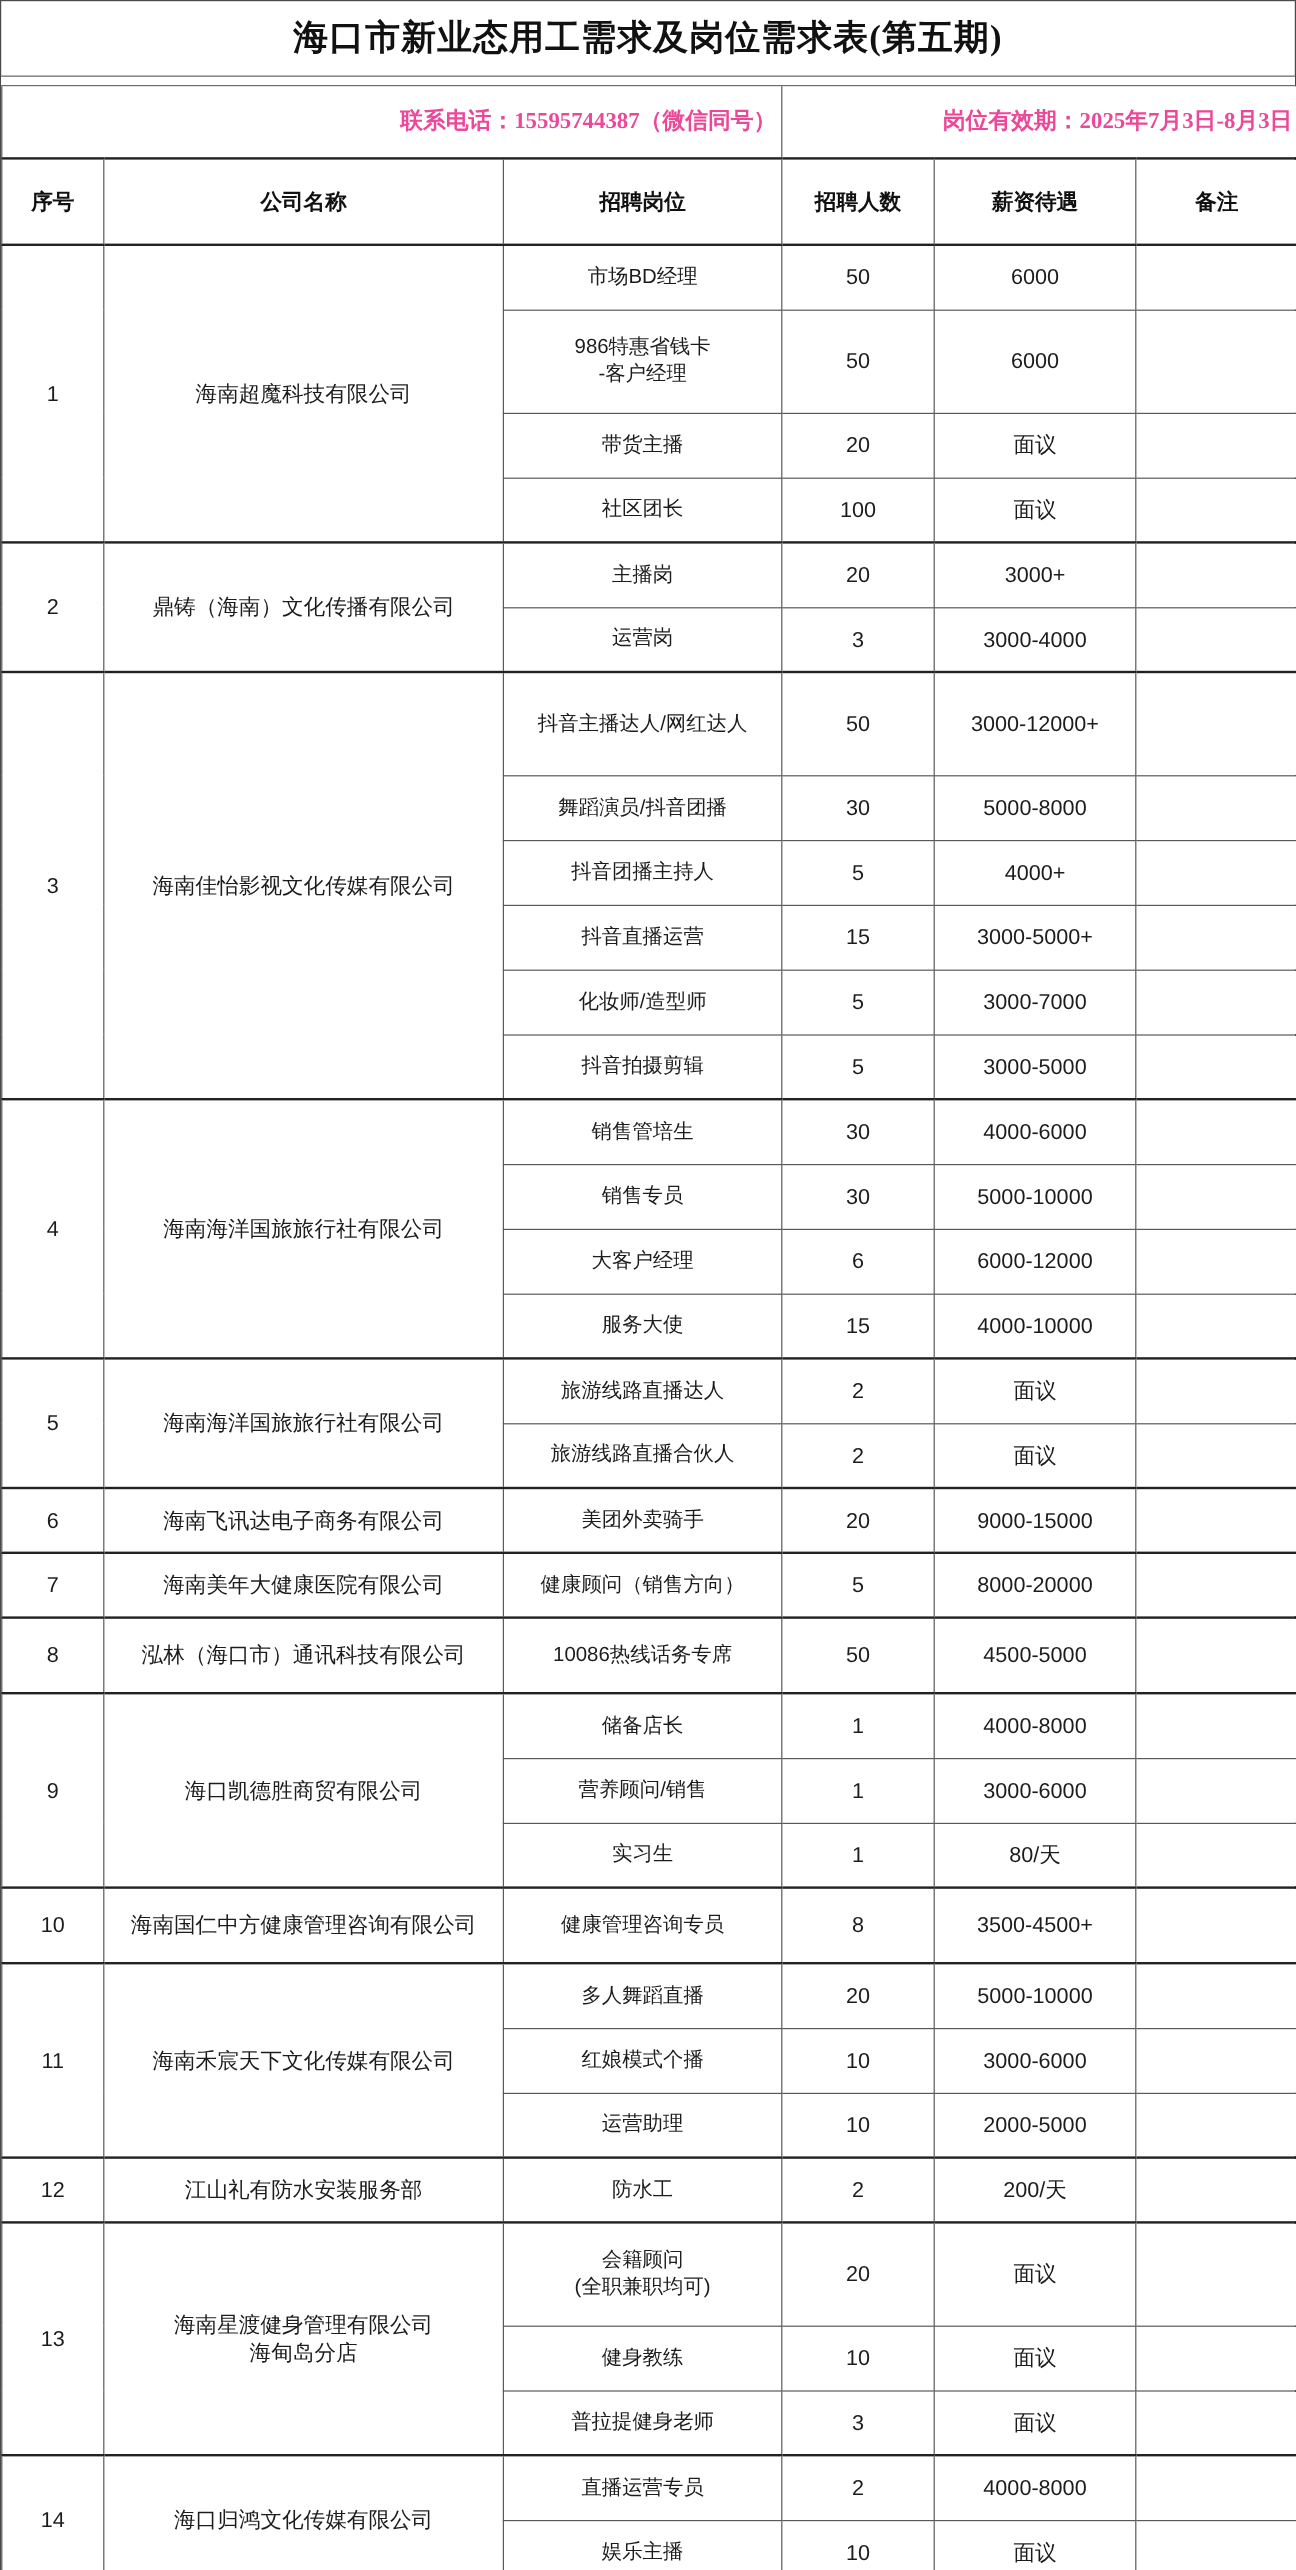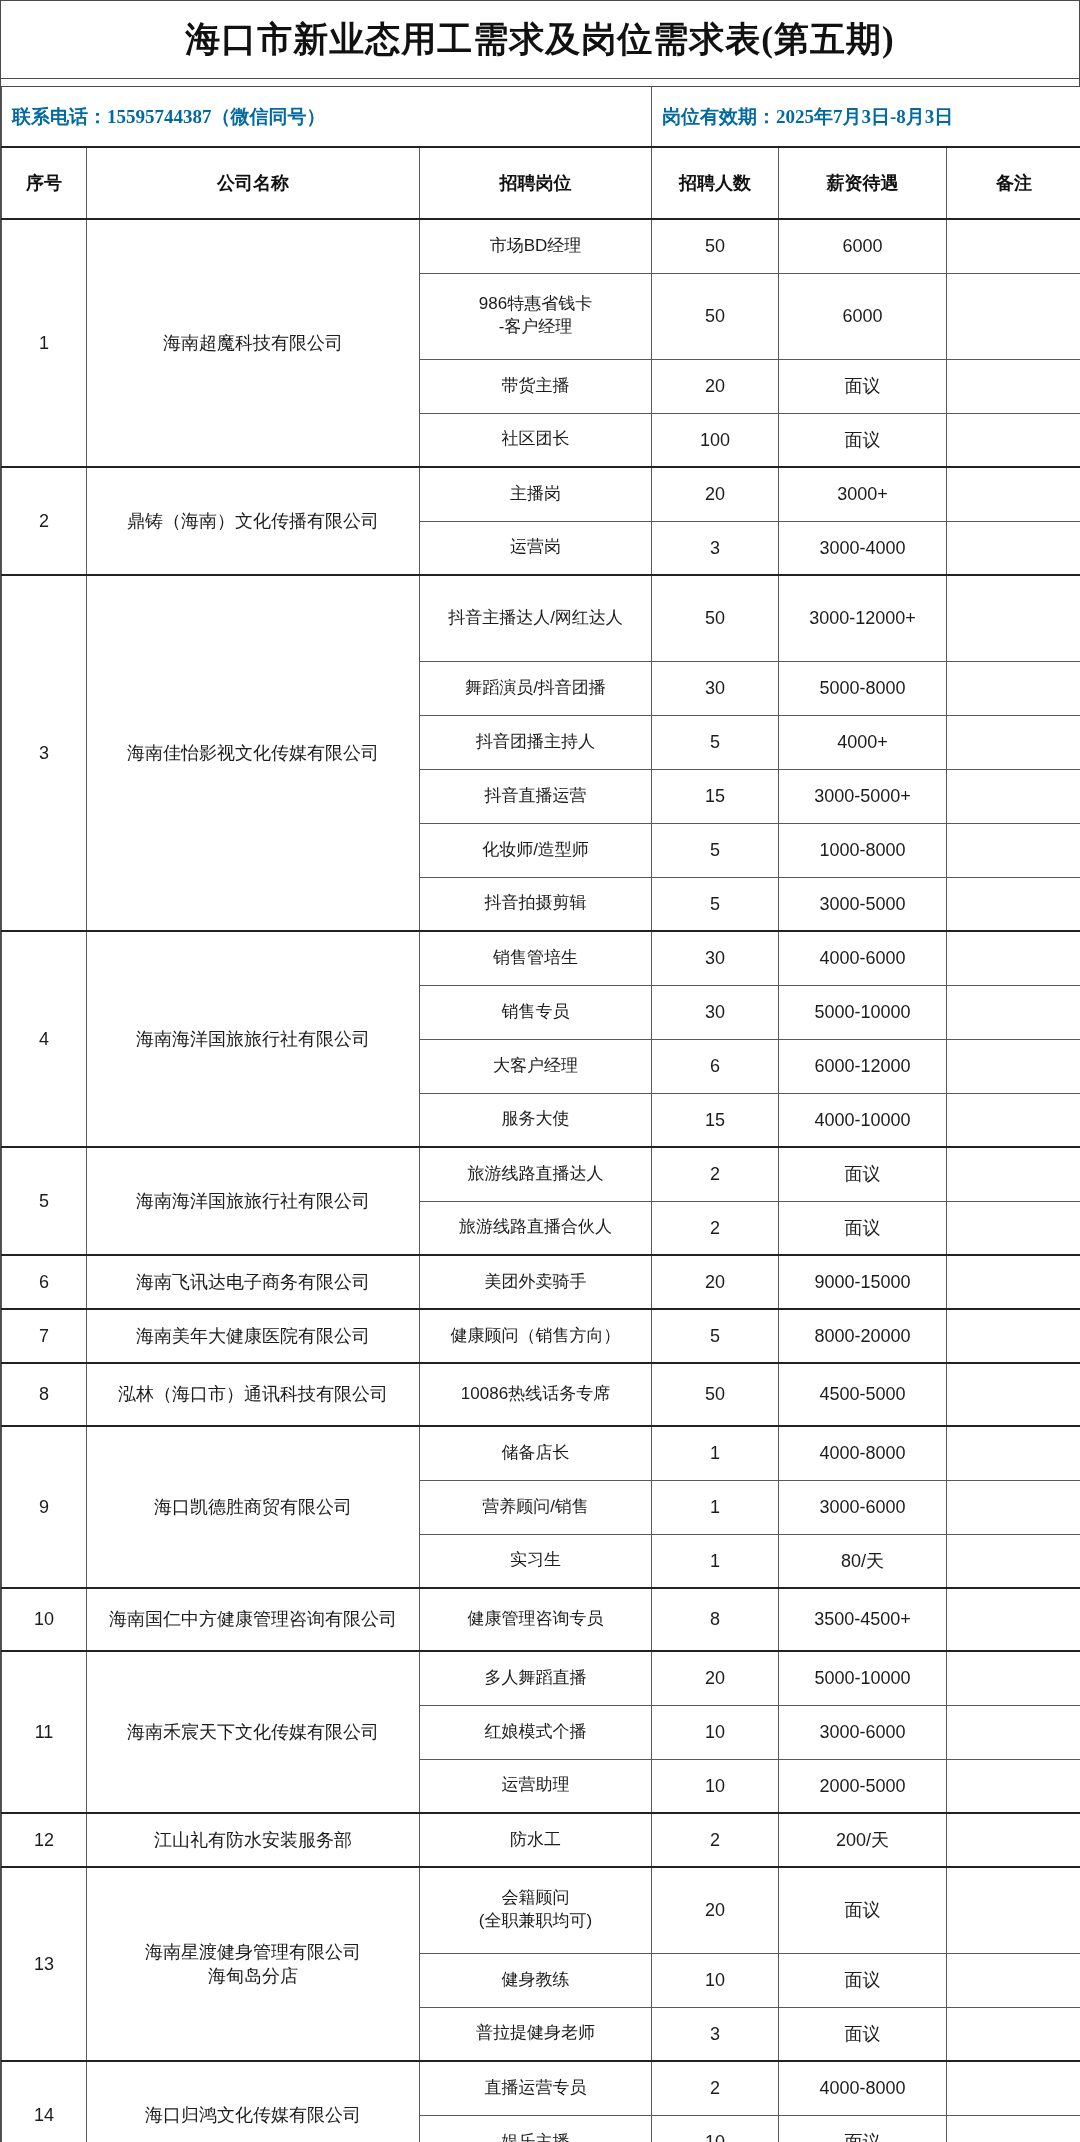--- a/index.html
+++ b/index.html
@@ -8,28 +8,28 @@
     width: 1080px;
     font-family: "Liberation Sans", "DejaVu Sans", sans-serif;
     color: #1c1c1c;
   }
   .page {
     width: 1080px;
     border: 1px solid #4a4a4a;
     background: #fff;
   }
   .title-bar {
-    height: 78px;
+    height: 63px;
     display: flex;
     align-items: center;
     justify-content: center;
     border-bottom: 1px solid #4a4a4a;
     font-family: "Liberation Serif", "DejaVu Serif", serif;
     font-weight: bold;
-    font-size: 35px;
+    font-size: 29px;
     letter-spacing: 1px;
     color: #111;
   }
   .title-gap {
     height: 8px;
     border-bottom: 1px solid #4a4a4a;
     background: #fff;
   }
   table.main {
     width: 100%;
@@ -47,26 +47,26 @@
     text-align: center;
     vertical-align: middle;
     font-size: 17px;
     line-height: 1.35;
     padding: 2px 4px;
     background: #fff;
     overflow: hidden;
   }
   tr.meta td {
     height: 60px;
-    text-align: left;
+    text-align: right;
     padding-left: 10px;
     font-family: "Liberation Serif", "DejaVu Serif", serif;
     font-weight: bold;
     font-size: 19px;
-    color: #0369a1;
+    color: #ec4899;
     border-top: none;
   }
   tr.head td {
     height: 72px;
     font-family: Liberation Sans, sans-serif;
     font-weight: bold;
     font-size: 18px;
     color: #111;
     border-top: 2px solid #222;
     border-bottom: 2px solid #222;
@@ -177,21 +177,21 @@
     </tr>
     <tr class="r54">
       <td class="c-pos">抖音直播运营</td>
       <td class="c-cnt">15</td>
       <td class="c-sal">3000-5000+</td>
       <td class="c-rem"></td>
     </tr>
     <tr class="r54">
       <td class="c-pos">化妆师/造型师</td>
       <td class="c-cnt">5</td>
-      <td class="c-sal">1000-8000</td>
+      <td class="c-sal">3000-7000</td>
       <td class="c-rem"></td>
     </tr>
     <tr class="r54">
       <td class="c-pos">抖音拍摄剪辑</td>
       <td class="c-cnt">5</td>
       <td class="c-sal">3000-5000</td>
       <td class="c-rem"></td>
     </tr>
 
     <tr class="g r54">

